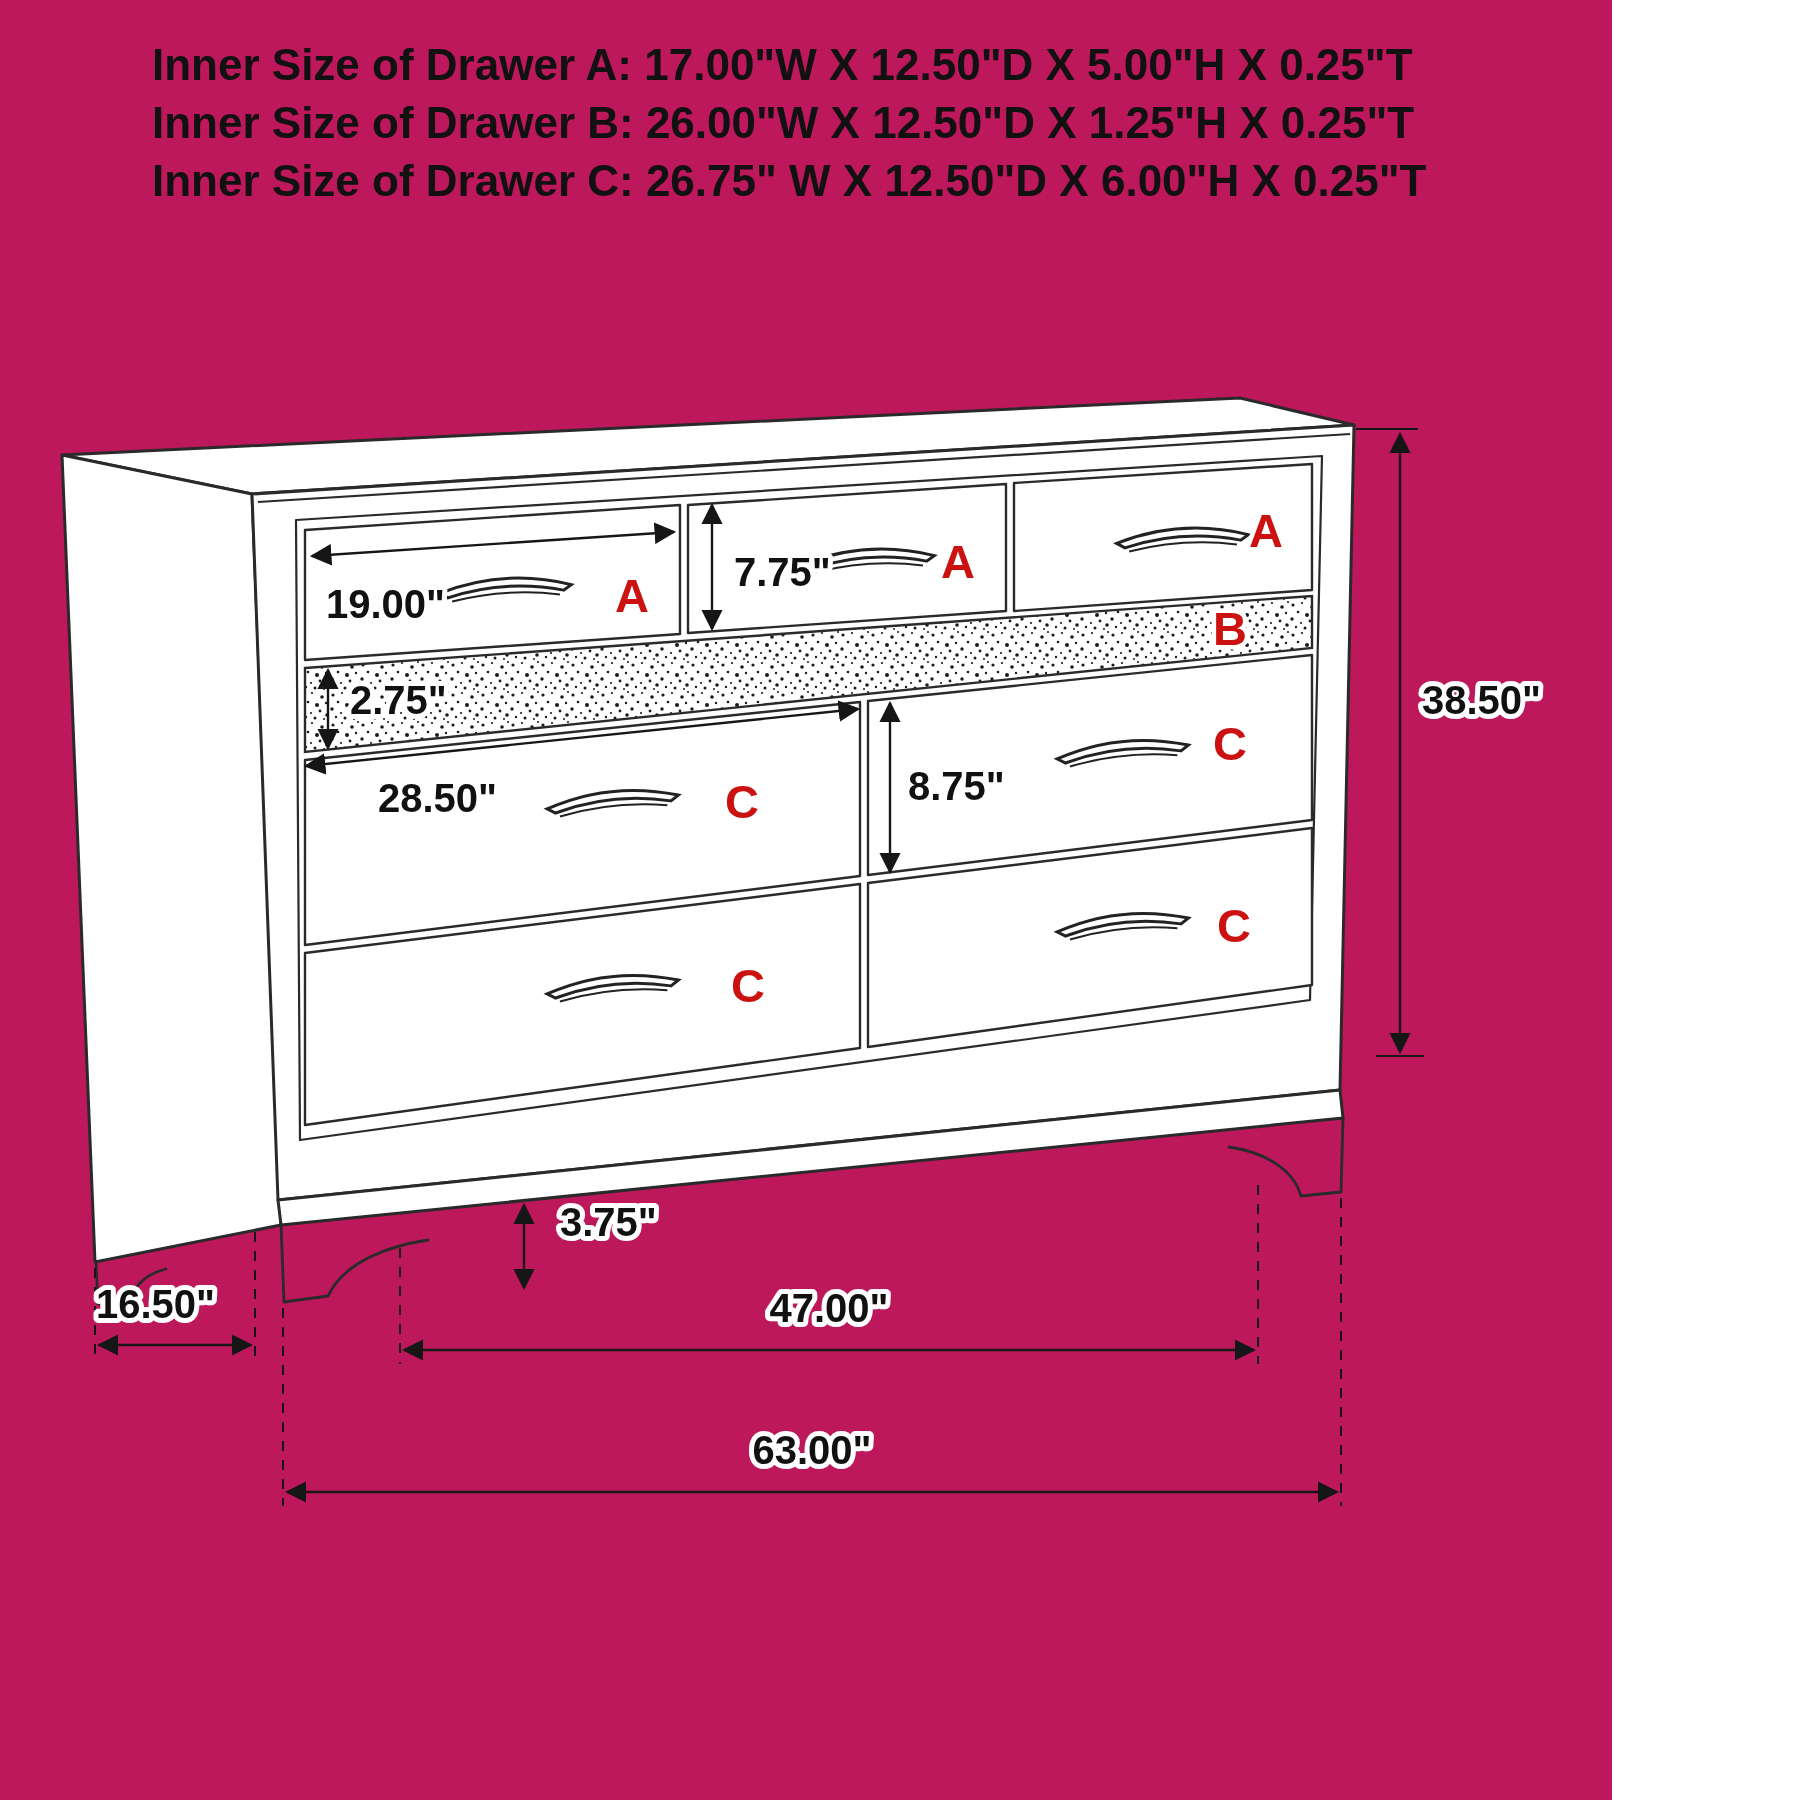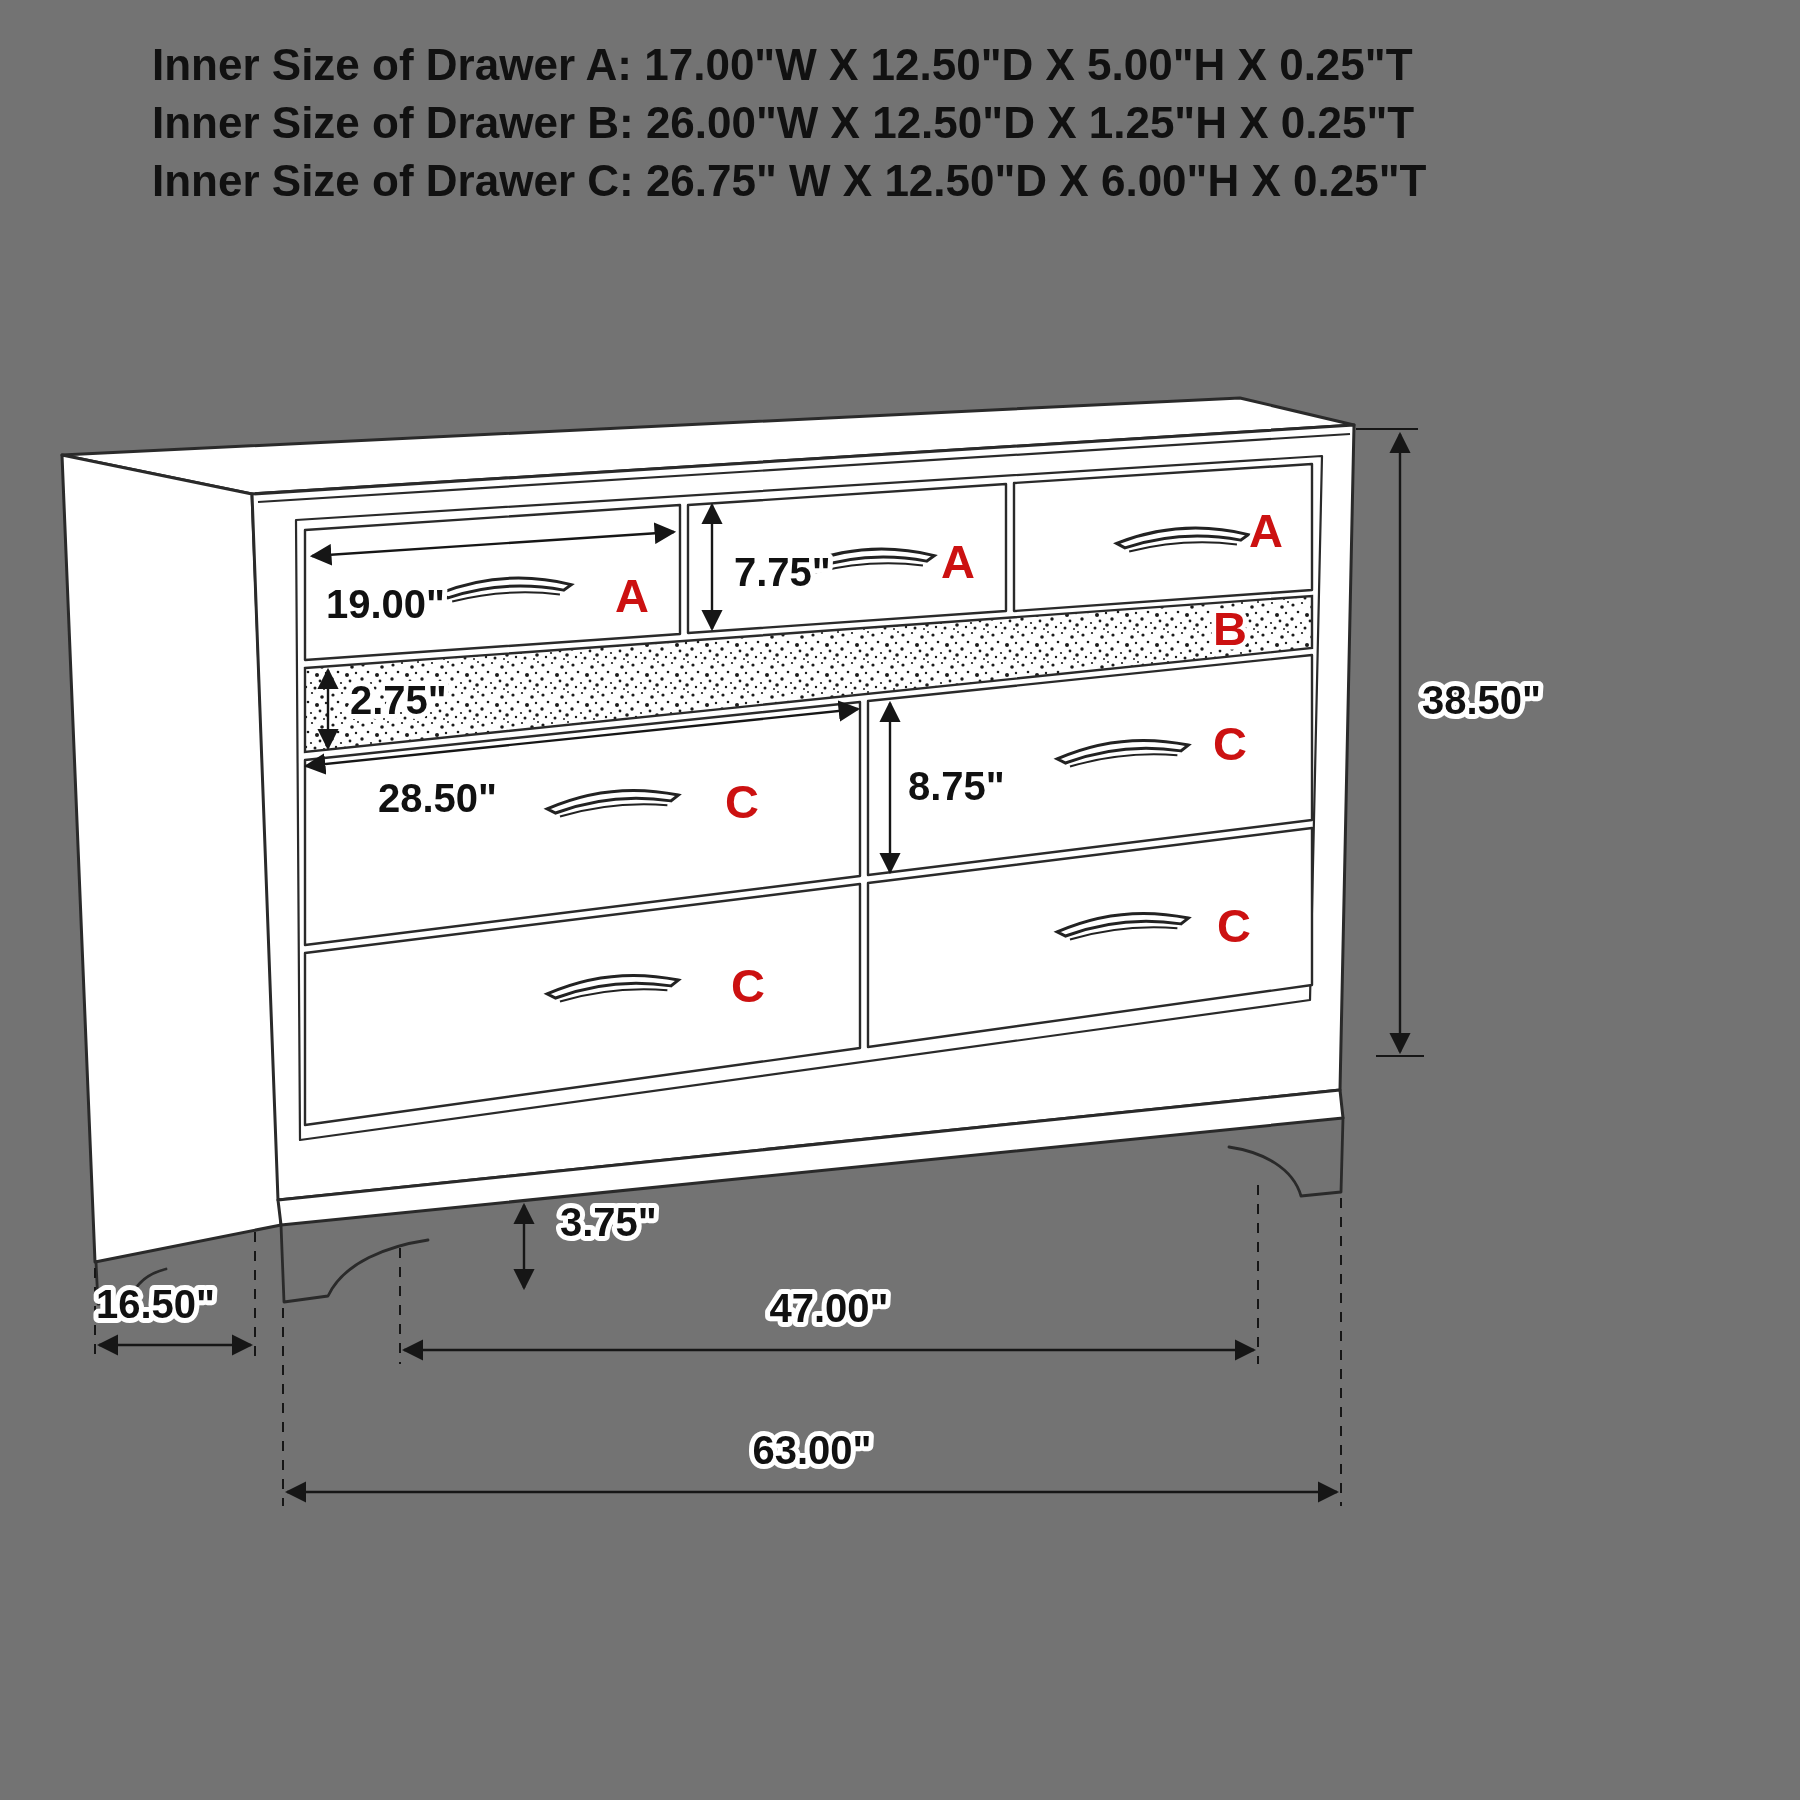--- a/index.html
+++ b/index.html
@@ -1,16 +1,16 @@
 <!DOCTYPE html>
 <html><head>
 <meta charset="utf-8">
 <style>
   html,body{margin:0;padding:0;background:#ffffff;}
-  .stage{width:1800px;height:1800px;position:relative;background:#737373;font-family:"Liberation Sans",sans-serif;}
+  .stage{width:1612px;height:1800px;position:relative;background:#be185d;font-family:"Liberation Sans",sans-serif;}
   svg{display:block;}
   .face{fill:#ffffff;stroke:#2a2a2a;stroke-width:3;stroke-linejoin:round;}
   .thin{fill:none;stroke:#2a2a2a;stroke-width:2.2;stroke-linejoin:round;}
   .drawer{fill:#ffffff;stroke:#2a2a2a;stroke-width:2.4;stroke-linejoin:round;}
   .strip{stroke:#2a2a2a;stroke-width:2.4;}
   .foot{fill:none;stroke:#2a2a2a;stroke-width:2.8;stroke-linejoin:round;stroke-linecap:round;}
   .dim-line{stroke:#161616;stroke-width:2.4;fill:none;}
   .tick{stroke:#161616;stroke-width:2.2;fill:none;}
   .dash{stroke:#161616;stroke-width:2;stroke-dasharray:10 9;fill:none;}
   .dim-text{font-family:"Liberation Sans",sans-serif;font-weight:bold;font-size:40px;fill:#111111;

